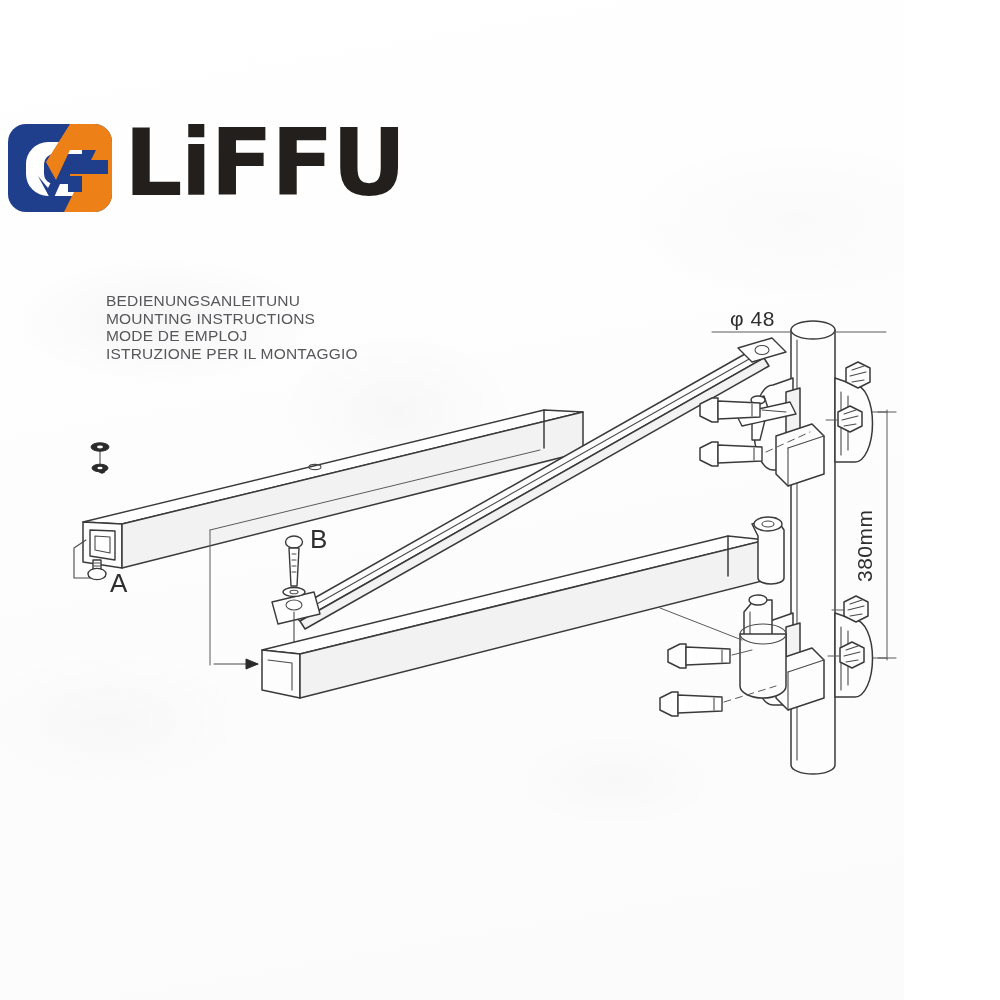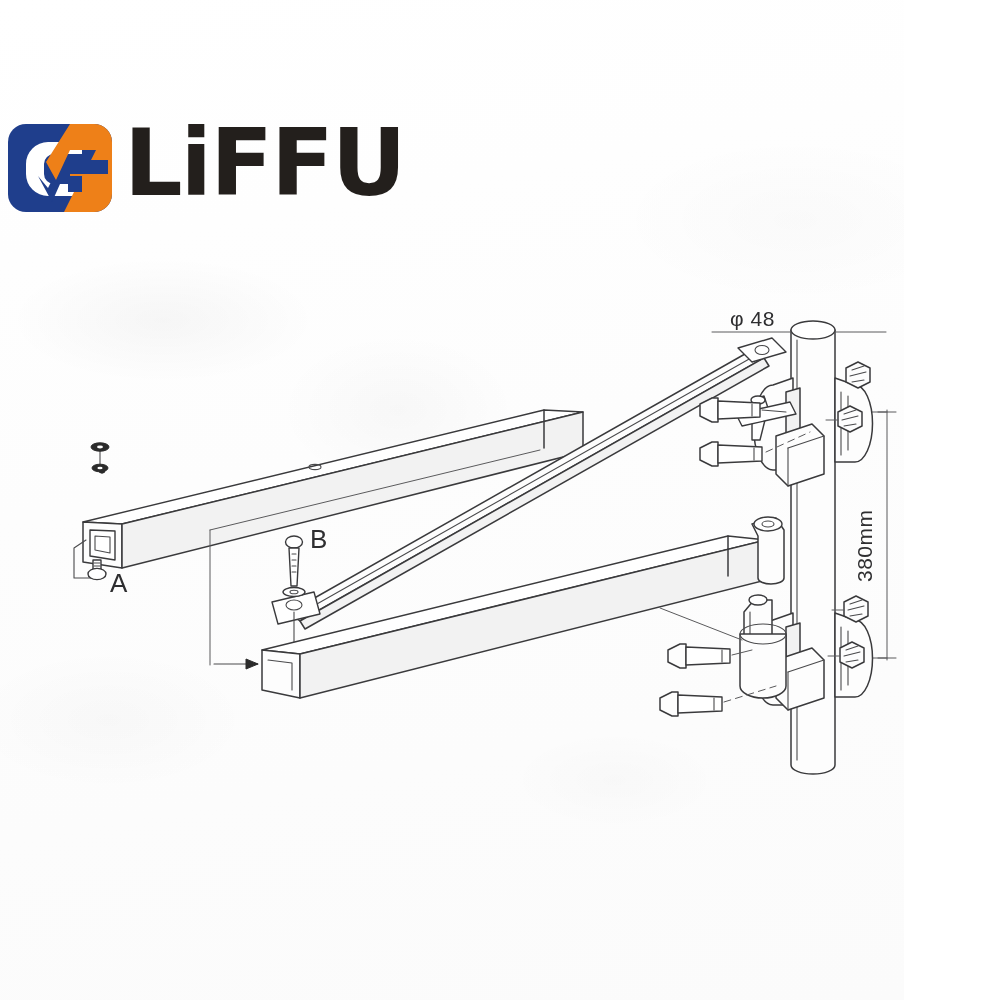--- a/index.html
+++ b/index.html
@@ -118,20 +118,26 @@
 
       <path d="M58 42 H100 V56 H58 Z" fill="#1F3E8C"></path>
 
       <path d="M60 58 H74 V74 H60 Z" fill="#1F3E8C"></path>
 
       <path d="M30 58 L44 84 L52 66 L44 62 L40 70 Z" fill="#1F3E8C"></path>
     </svg>
     <div id="logo-wordmark">LiFFU</div>
   </div>
 
+  <div id="instructions">
+    <div>BEDIENUNGSANLEITUNU</div>
+    <div>MOUNTING INSTRUCTIONS</div>
+    <div>MODE DE EMPLOJ</div>
+    <div>ISTRUZIONE PER IL MONTAGGIO</div>
+  </div>
 
   <svg id="drawing" viewBox="0 0 1000 1000">
 
     <g>
       <path class="srf" d="M791 330 L791 765 A22 9 0 0 0 835 765 L835 330 Z"></path>
       <ellipse class="srf-l" cx="813" cy="330" rx="22" ry="9"></ellipse>
       <path class="ln-t" d="M797 340 L797 760"></path>
     </g>
 
     <g>

